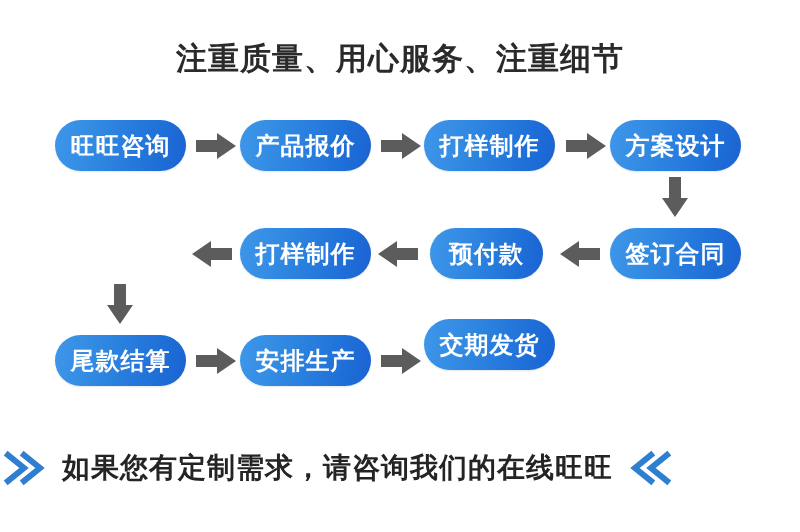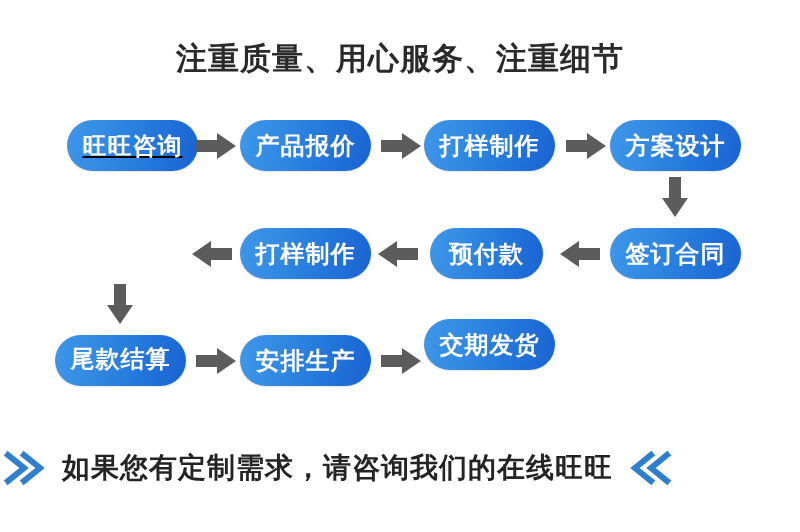--- a/index.html
+++ b/index.html
@@ -137,21 +137,21 @@
   }
   .chev svg { display: block; }
 </style>
 </head>
 <body>
 
 <div class="canvas">
 
   <div class="title">注重质量、用心服务、注重细节</div>
 
-  <div class="pill" style="left:67px; top:120px; width:131px;text-decoration:underline;">
+  <div class="pill" style="left:55px; top:120px; width:131px;">
     <span>旺旺咨询</span>
   </div>
 
   <div class="arrow h right" style="left:196px; top:133px;">
     <div class="shaft"></div>
       <div class="head"></div>
   </div>
 
   <div class="pill" style="left:240px; top:120px; width:131px;">
     <span>产品报价</span>
@@ -206,21 +206,21 @@
 
   <div class="pill" style="left:610px; top:228px; width:131px;">
     <span>签订合同</span>
   </div>
 
   <div class="arrow v" style="left:107px; top:284px;">
     <div class="shaft"></div>
       <div class="head"></div>
   </div>
 
-  <div class="pill" style="left:55px; top:335px; width:131px;font-family:Liberation Mono, monospace;">
+  <div class="pill" style="left:55px; top:335px; width:131px;">
     <span>尾款结算</span>
   </div>
 
   <div class="arrow h right" style="left:196px; top:348px;">
     <div class="shaft"></div>
       <div class="head"></div>
   </div>
 
   <div class="pill" style="left:240px; top:335px; width:131px;">
     <span>安排生产</span>

